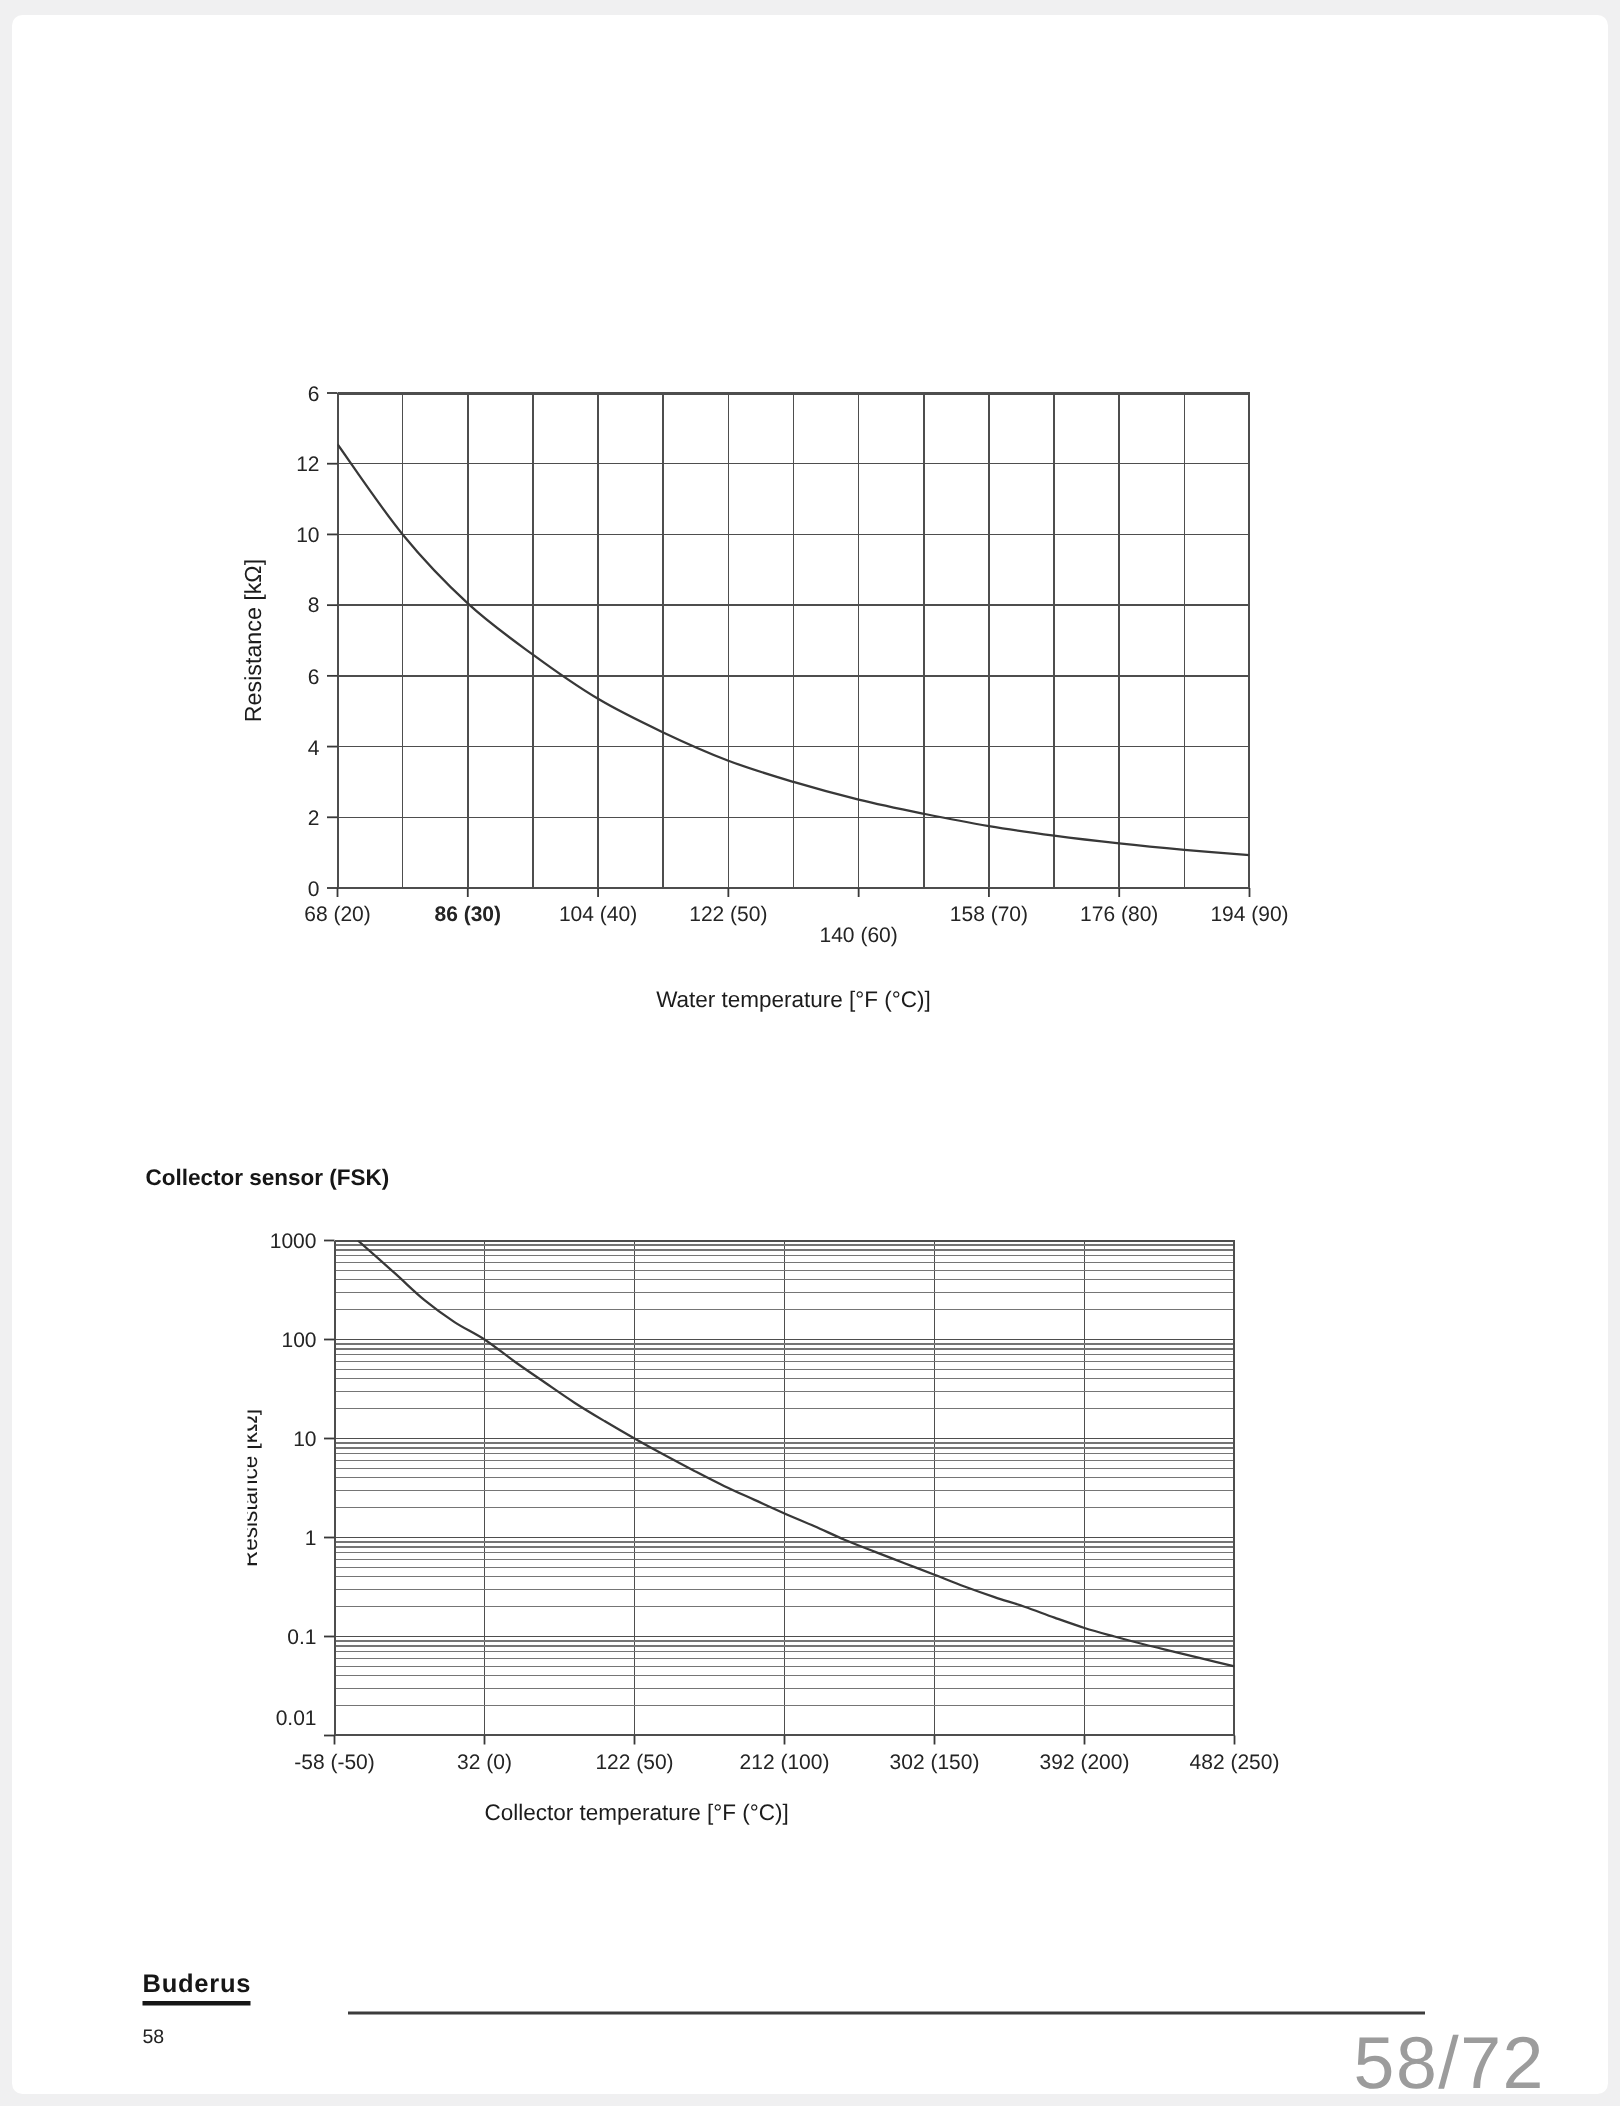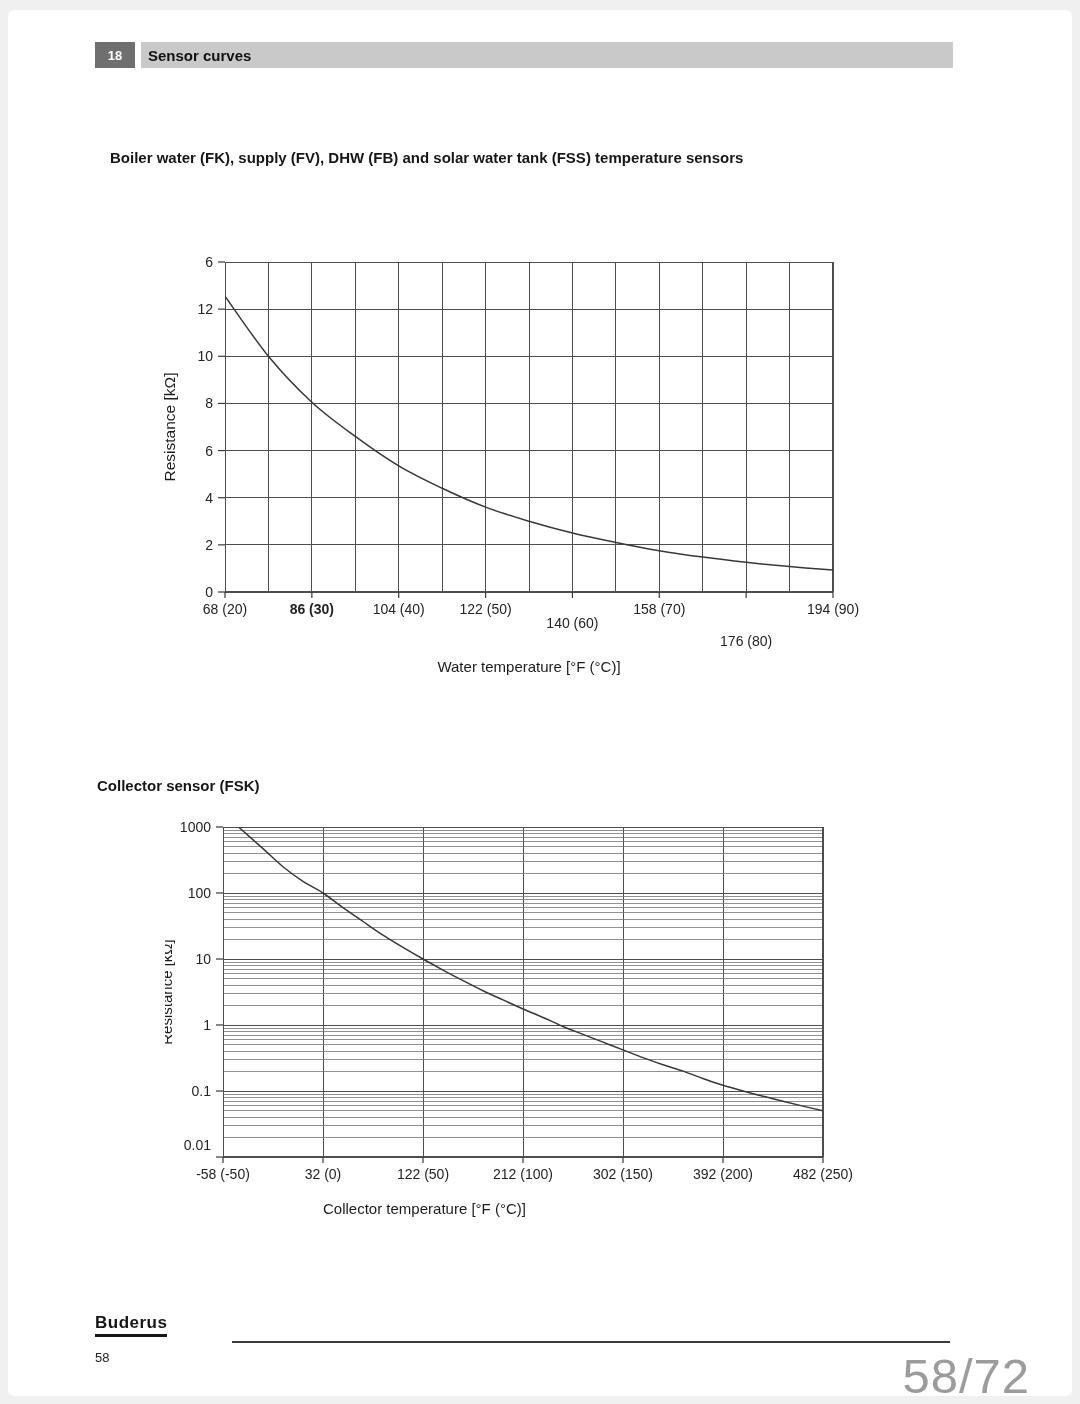--- a/index.html
+++ b/index.html
@@ -71,26 +71,21 @@
   .viewer-page-indicator{
     position:absolute;right:42px;top:1338px;
     font-size:49px;color:#9c9c9c;letter-spacing:1px;
   }
 </style>
 </head>
 <body>
 
 <div class="page">
 
-  <div class="section-bar">
-    <div class="section-badge">18</div>
-    <div class="section-title">Sensor curves</div>
-  </div>
-
-  <div class="chart-title" style="left:102px;top:139px;">Boiler water (FK), supply (FV), DHW (FB) and solar water tank (FSS) temperature sensors</div>
+
 
   <div class="axis-label c1-ylabel">Resistance [kΩ]</div>
 
   <div class="chart-wrap" id="chart1" style="left:217px;top:252px;width:608px;height:330px;">
     <svg width="608" height="330">
         <g shape-rendering="crispEdges">
           <line x1="0" y1="0" x2="0" y2="330" stroke="#4e4e4e" stroke-width="1"></line>
           <line x1="43.42857142857142" y1="0" x2="43.42857142857142" y2="330" stroke="#4e4e4e" stroke-width="1"></line>
           <line x1="86.85714285714285" y1="0" x2="86.85714285714285" y2="330" stroke="#4e4e4e" stroke-width="1"></line>
           <line x1="130.28571428571428" y1="0" x2="130.28571428571428" y2="330" stroke="#4e4e4e" stroke-width="1"></line>
@@ -135,21 +130,21 @@
           <rect x="0" y="0" width="608" height="330"></rect>
         </clipPath>
         <path d="M 0.00 34.18 C 7.24 44.20, 28.95 76.61, 43.43 94.29 C 57.90 111.96, 72.38 126.89, 86.86 140.25 C 101.33 153.61, 115.81 163.82, 130.29 174.43 C 144.76 185.04, 159.24 195.25, 173.71 203.89 C 188.19 212.54, 202.67 219.41, 217.14 226.29 C 231.62 233.16, 246.10 239.64, 260.57 245.14 C 275.05 250.64, 289.52 254.96, 304.00 259.29 C 318.48 263.61, 332.95 267.54, 347.43 271.07 C 361.90 274.61, 376.38 277.55, 390.86 280.50 C 405.33 283.45, 419.81 286.31, 434.29 288.75 C 448.76 291.19, 463.24 293.19, 477.71 295.11 C 492.19 297.04, 506.67 298.73, 521.14 300.30 C 535.62 301.87, 550.10 303.25, 564.57 304.54 C 579.05 305.84, 600.76 307.49, 608.00 308.08" fill="none" stroke="#383838" stroke-width="1.5" clip-path="url(#clip0)" stroke-linejoin="round"></path>
       </svg>
   <div class="tick-label x-tick-label" style="left: -45px; top: 339px;">68 (20)</div>
       <div class="tick-label x-tick-label" style="left: 41.8571px; top: 339px; font-weight: bold;">86 (30)</div>
       <div class="tick-label x-tick-label" style="left: 128.714px; top: 339px;">104 (40)</div>
       <div class="tick-label x-tick-label" style="left: 215.571px; top: 339px;">122 (50)</div>
       <div class="tick-label x-tick-label" style="left: 302.429px; top: 353px;">140 (60)</div>
       <div class="tick-label x-tick-label" style="left: 389.286px; top: 339px;">158 (70)</div>
-      <div class="tick-label x-tick-label" style="left: 476.143px; top: 339px; margin-top: 32px;">176 (80)</div>
+      <div class="tick-label x-tick-label" style="left: 476.143px; top: 339px;">176 (80)</div>
       <div class="tick-label x-tick-label" style="left: 563px; top: 339px;">194 (90)</div>
       <div class="tick-label y-tick-label" style="left: -60px; top: 322px;">0</div>
       <div class="tick-label y-tick-label" style="left: -60px; top: 274.857px;">2</div>
       <div class="tick-label y-tick-label" style="left: -60px; top: 227.714px;">4</div>
       <div class="tick-label y-tick-label" style="left: -60px; top: 180.571px;">6</div>
       <div class="tick-label y-tick-label" style="left: -60px; top: 133.429px;">8</div>
       <div class="tick-label y-tick-label" style="left: -60px; top: 86.2857px;">10</div>
       <div class="tick-label y-tick-label" style="left: -60px; top: 39.1429px;">12</div>
       <div class="tick-label y-tick-label" style="left: -60px; top: -8px;">6</div>
     </div>

